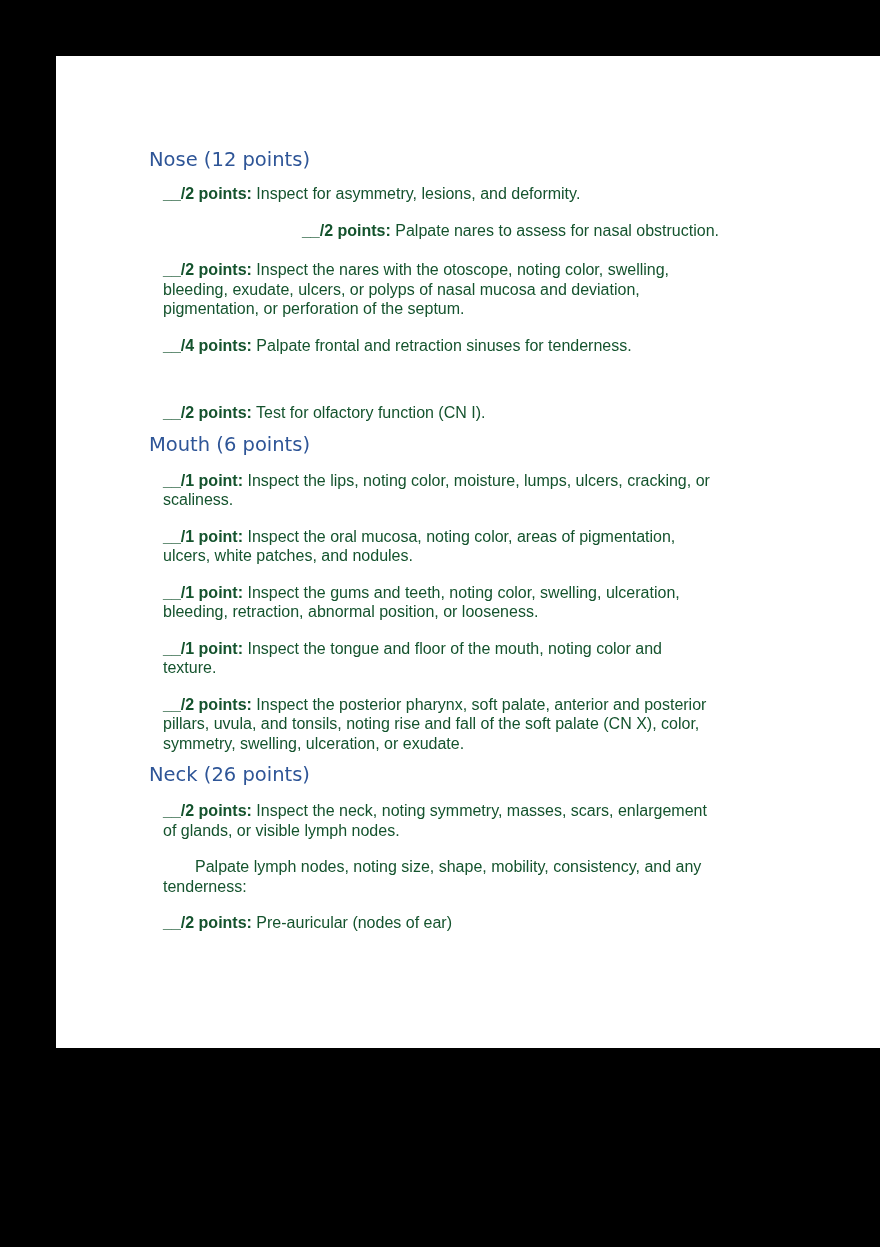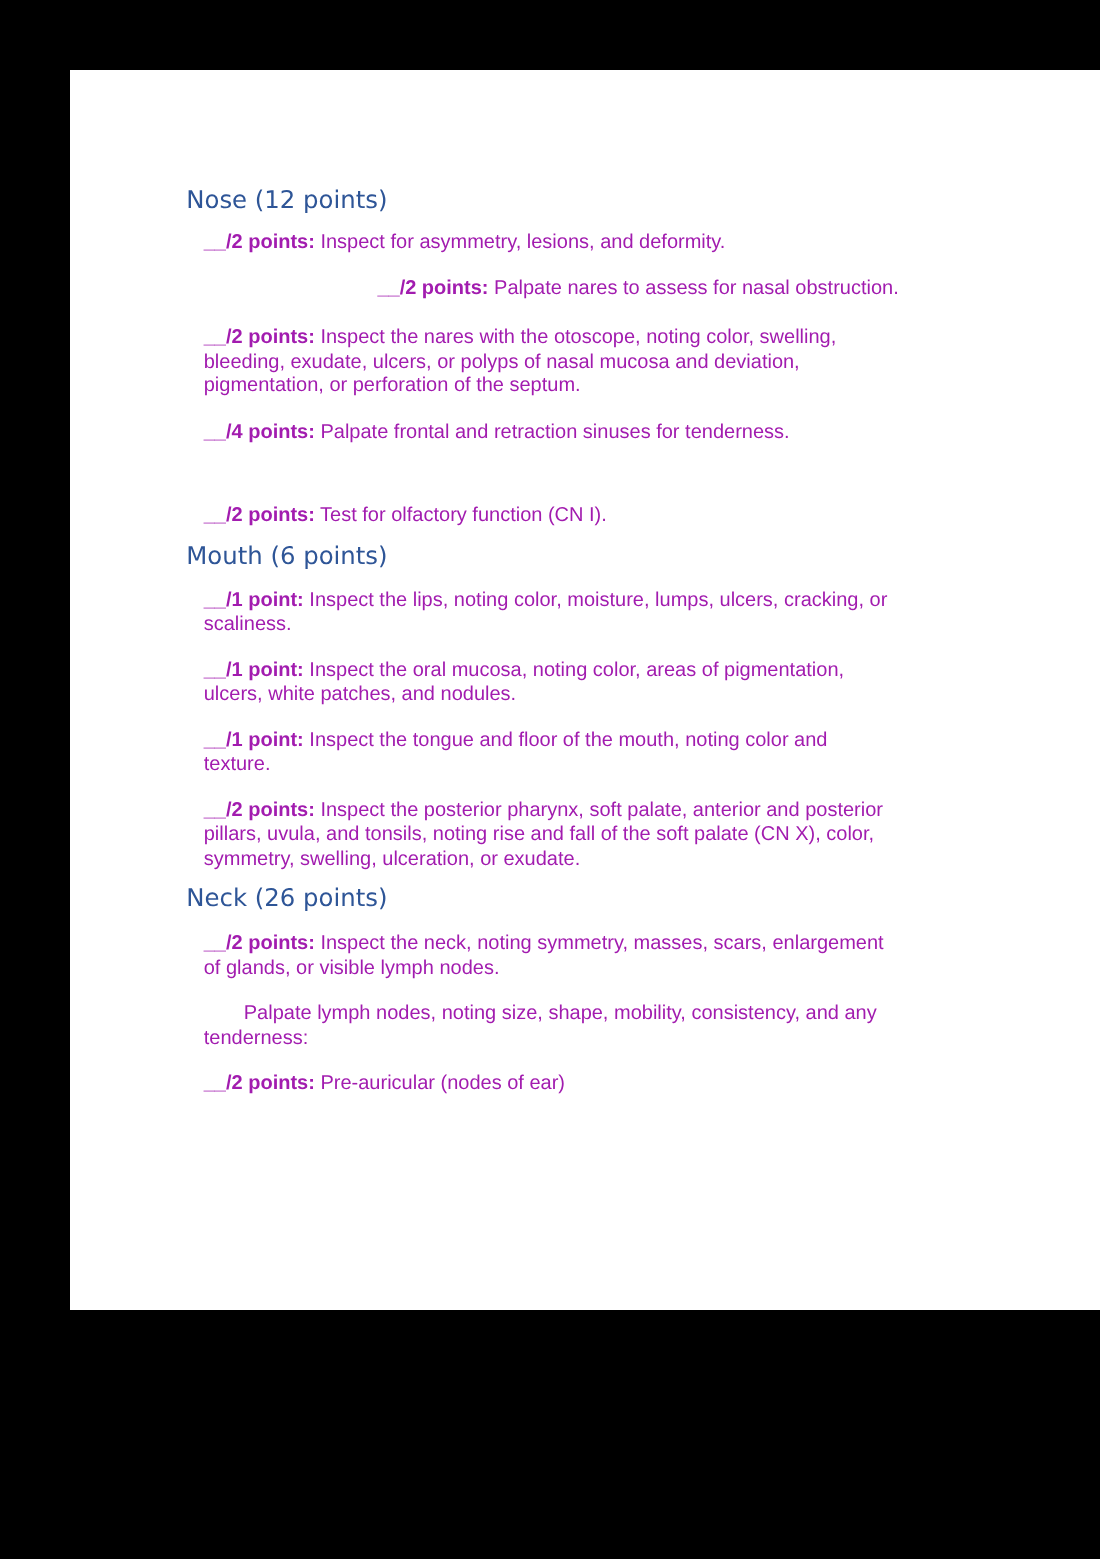--- a/index.html
+++ b/index.html
@@ -32,21 +32,21 @@
       font-size: 19.5px;
       color: #2e5597;
       font-weight: normal;
       margin: 0;
       line-height: 32px;
       height: 32px;
     }
     .item {
       font-family: "Liberation Sans", sans-serif;
       font-size: 16px;
-      color: #a21caf;
+      color: #14532d;
       line-height: 19.5px;
       margin: 0 0 0 14px;
       padding: 0;
     }
     .item .label {
       font-weight: bold;
     }
     .indent-para {
       text-indent: 32px;
     }
@@ -75,20 +75,23 @@
     </p>
 
     <h2 class="section-heading" style="margin-bottom:10px;">Mouth (6 points)</h2>
     <p class="item" style="margin-bottom:17px;">
       <span class="label">__/1 point:</span><span> Inspect the lips, noting color, moisture, lumps, ulcers, cracking, or scaliness.</span>
     </p>
     <p class="item" style="margin-bottom:17px;">
       <span class="label">__/1 point:</span><span> Inspect the oral mucosa, noting color, areas of pigmentation, ulcers, white patches, and nodules.</span>
     </p>
     <p class="item" style="margin-bottom:17px;">
+      <span class="label">__/1 point:</span><span> Inspect the gums and teeth, noting color, swelling, ulceration, bleeding, retraction, abnormal position, or looseness.</span>
+    </p>
+    <p class="item" style="margin-bottom:17px;">
       <span class="label">__/1 point:</span><span> Inspect the tongue and floor of the mouth, noting color and texture.</span>
     </p>
     <p class="item" style="margin-bottom:6px;">
       <span class="label">__/2 points:</span><span> Inspect the posterior pharynx, soft palate, anterior and posterior pillars, uvula, and tonsils, noting rise and fall of the soft palate (CN X), color, symmetry, swelling, ulceration, or exudate.</span>
     </p>
 
     <h2 class="section-heading" style="margin-bottom:10px;">Neck (26 points)</h2>
     <p class="item" style="margin-bottom:17px;">
       <span class="label">__/2 points:</span><span> Inspect the neck, noting symmetry, masses, scars, enlargement of glands, or visible lymph nodes.</span>
     </p>

